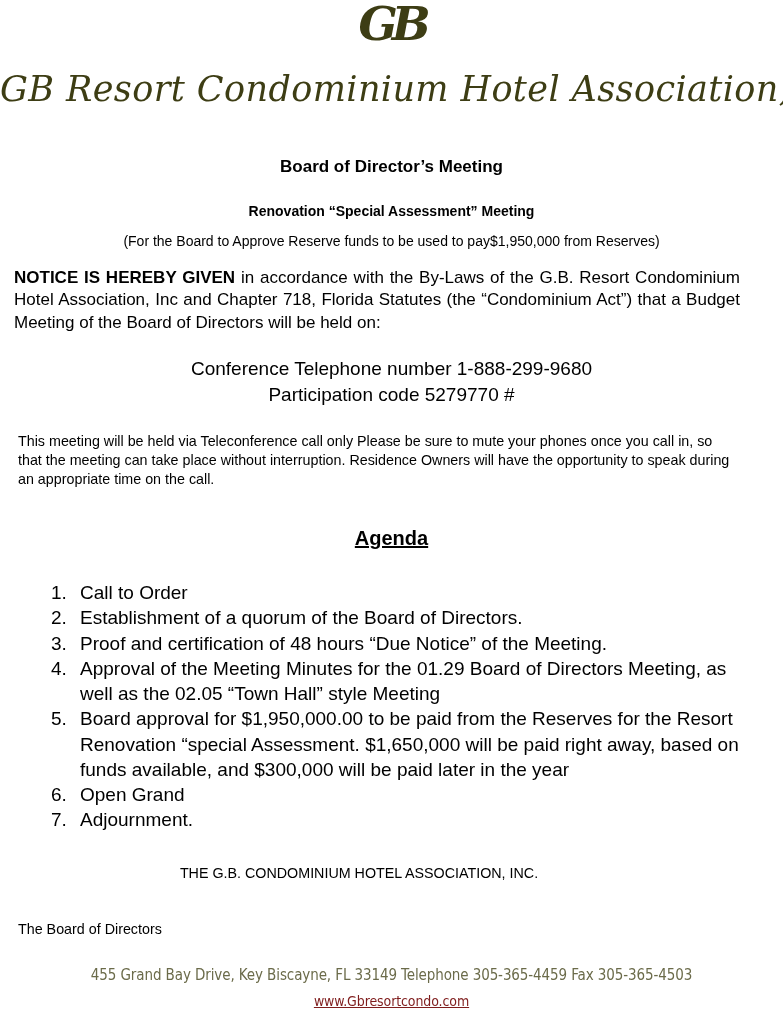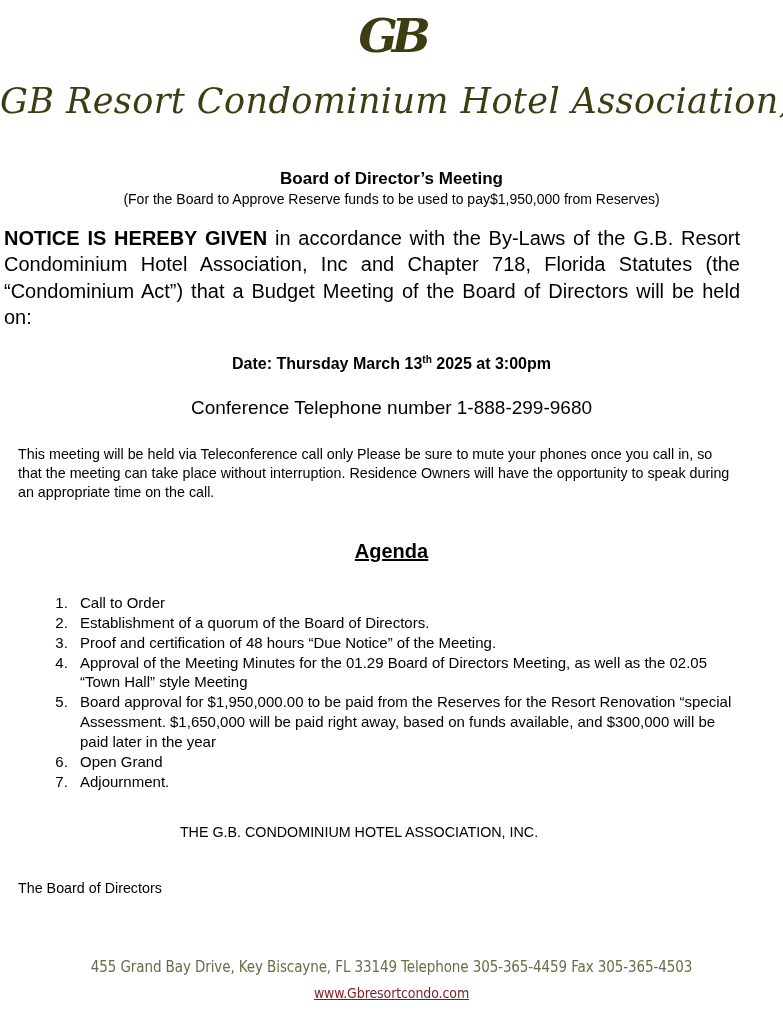--- a/index.html
+++ b/index.html
@@ -19,21 +19,21 @@
   .page {
     position: relative;
     width: 783px;
     height: 1024px;
     box-sizing: border-box;
   }
 
   
   .letterhead {
     text-align: center;
-    padding-top: 12px;
+    padding-top: 0;
   }
   .monogram {
     font-family: "DejaVu Serif", serif;
     font-style: italic;
     font-weight: 700;
     font-size: 46px;
     line-height: 1.05;
     letter-spacing: -6px;
     color: #3d3d14;
     display: block;
@@ -61,27 +61,27 @@
   }
   .subtitle {
     text-align: center;
     font-weight: bold;
     font-size: 14px;
     margin-top: 26px;
   }
   .subnote {
     text-align: center;
     font-size: 14px;
-    margin-top: 2px;
+    margin-top: 14px;
   }
 
   
   .body-block {
-    margin: 18px 43px 0 4px;
-    font-size: 20px;
+    margin: 18px 43px 0 14px;
+    font-size: 17px;
     line-height: 1.33;
     text-align: justify;
   }
   .body-block b { font-weight: bold; }
 
   .date-line {
     text-align: center;
     font-weight: bold;
     font-size: 16px;
     margin-top: 24px;
@@ -110,21 +110,21 @@
   .agenda-title {
     text-align: center;
     font-weight: bold;
     font-size: 20px;
     text-decoration: underline;
     margin-top: 38px;
   }
   ol.agenda {
     margin: 30px 43px 0 0;
     padding-left: 72px;
-    font-size: 15px;
+    font-size: 19px;
     line-height: 1.33;
     list-style-position: outside;
   }
   ol.agenda li {
     margin-bottom: 0px;
     padding-left: 8px;
   }
 
   
   .closing {
@@ -137,21 +137,21 @@
     font-size: 14.3px;
     margin-top: 40px;
     margin-left: 18px;
   }
 
   
   .footer {
     position: absolute;
     left: 0;
     right: 0;
-    bottom: 22px;
+    bottom: 14px;
     text-align: center;
   }
   .footer-address {
     font-family: "DejaVu Sans Condensed", "Liberation Sans Narrow", "Liberation Sans", sans-serif;
     font-size: 15px;
     color: #6b6b4a;
     letter-spacing: -0.1px;
   }
   .footer-link {
     display: inline-block;
@@ -167,28 +167,29 @@
 <body>
 
 <div class="page">
 
   <div class="letterhead">
     <span class="monogram">GB</span>
     <span class="assoc-name">GB Resort Condominium Hotel Association, Inc.</span>
   </div>
 
   <div class="doc-title">Board of Director’s Meeting</div>
+  <div class="subtitle">Renovation “Special Assessment” Meeting</div>
   <div class="subnote">(For the Board to Approve Reserve funds to be used to pay$1,950,000 from Reserves)</div>
 
   <div class="body-block"><b>NOTICE IS HEREBY GIVEN</b><span> in accordance with the By-Laws of the G.B. Resort Condominium Hotel Association, Inc and Chapter 718, Florida Statutes (the “Condominium Act”) that a Budget Meeting of the Board of Directors will be held on:</span></div>
 
-  <div class="date-line"><span>Date: Thursday March 13</span><sup>th</sup><span> 2025 at 3:00pm</span></div>
 
   <div class="conf-block">
     <div>Conference Telephone number 1-888-299-9680</div>
+    <div>Participation code 5279770 #</div>
   </div>
 
   <div class="note-block">This meeting will be held via Teleconference call only Please be sure to mute your phones once you call in, so that the meeting can take place without interruption. Residence Owners will have the opportunity to speak during an appropriate time on the call.</div>
 
   <div class="agenda-title">Agenda</div>
   <ol class="agenda">
     <li>Call to Order</li>
     <li>Establishment of a quorum of the Board of Directors.</li>
     <li>Proof and certification of 48 hours “Due Notice” of the Meeting.</li>
     <li>Approval of the Meeting Minutes for the 01.29 Board of Directors Meeting, as well as the 02.05 “Town Hall” style Meeting</li>

